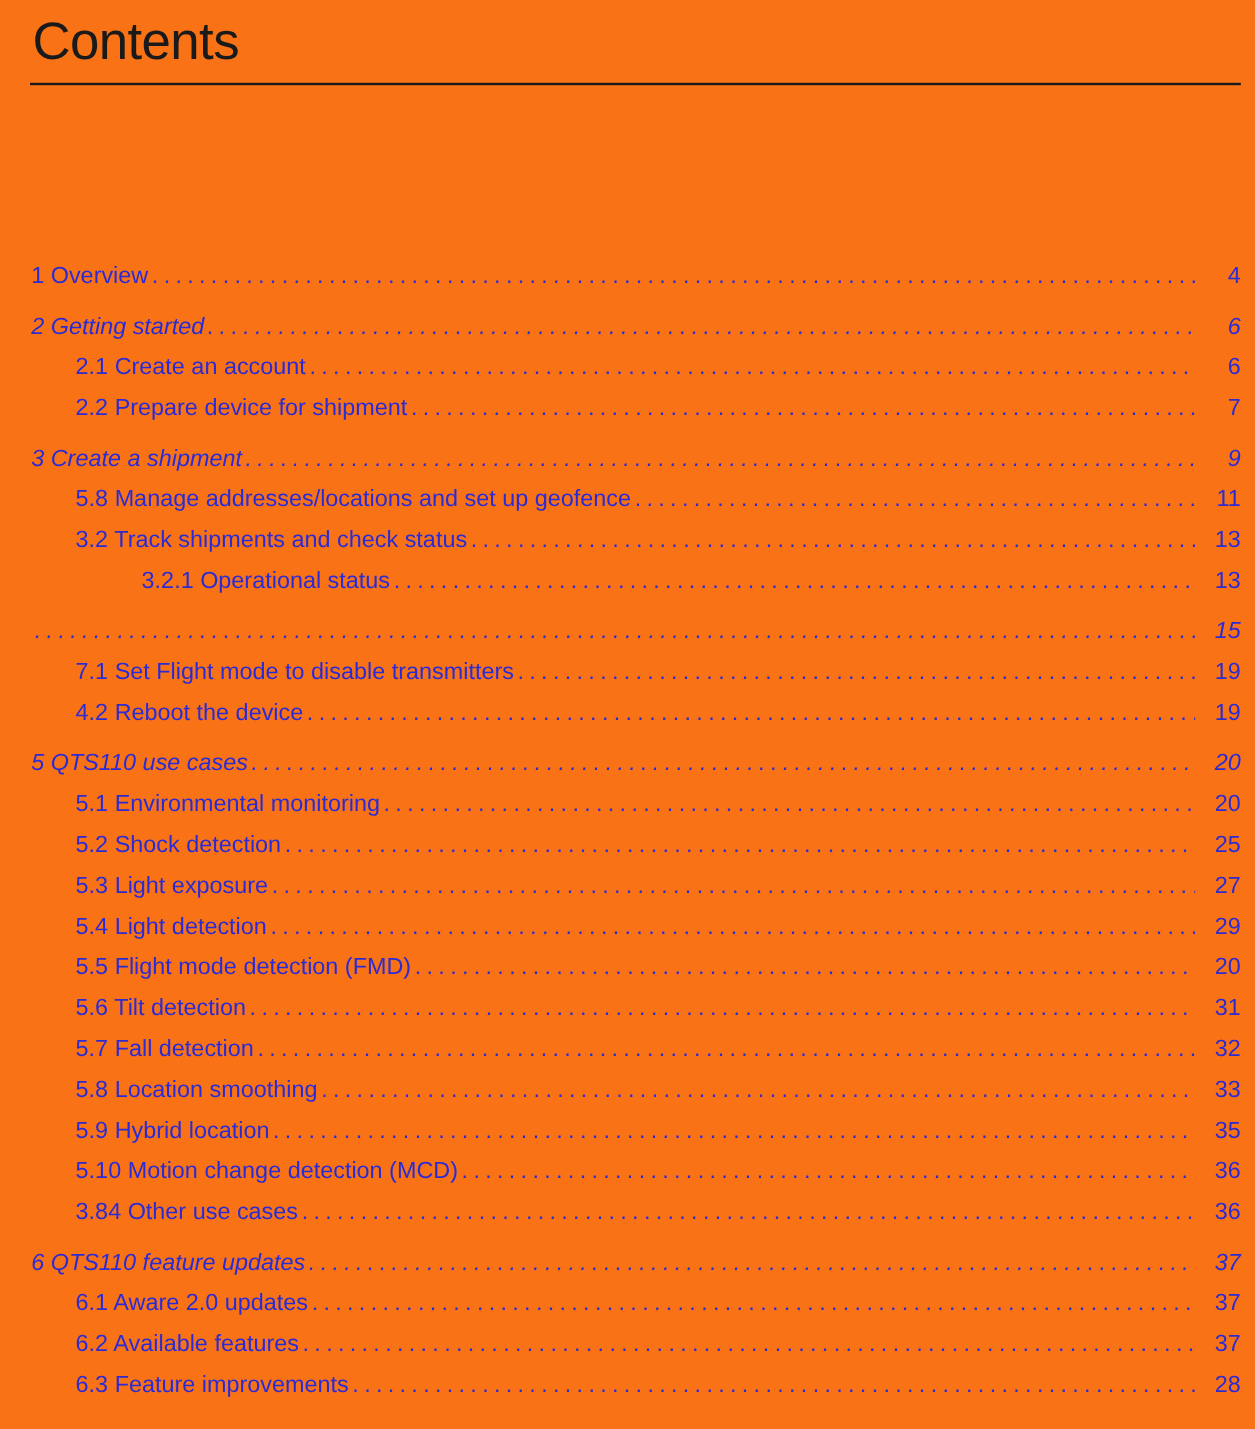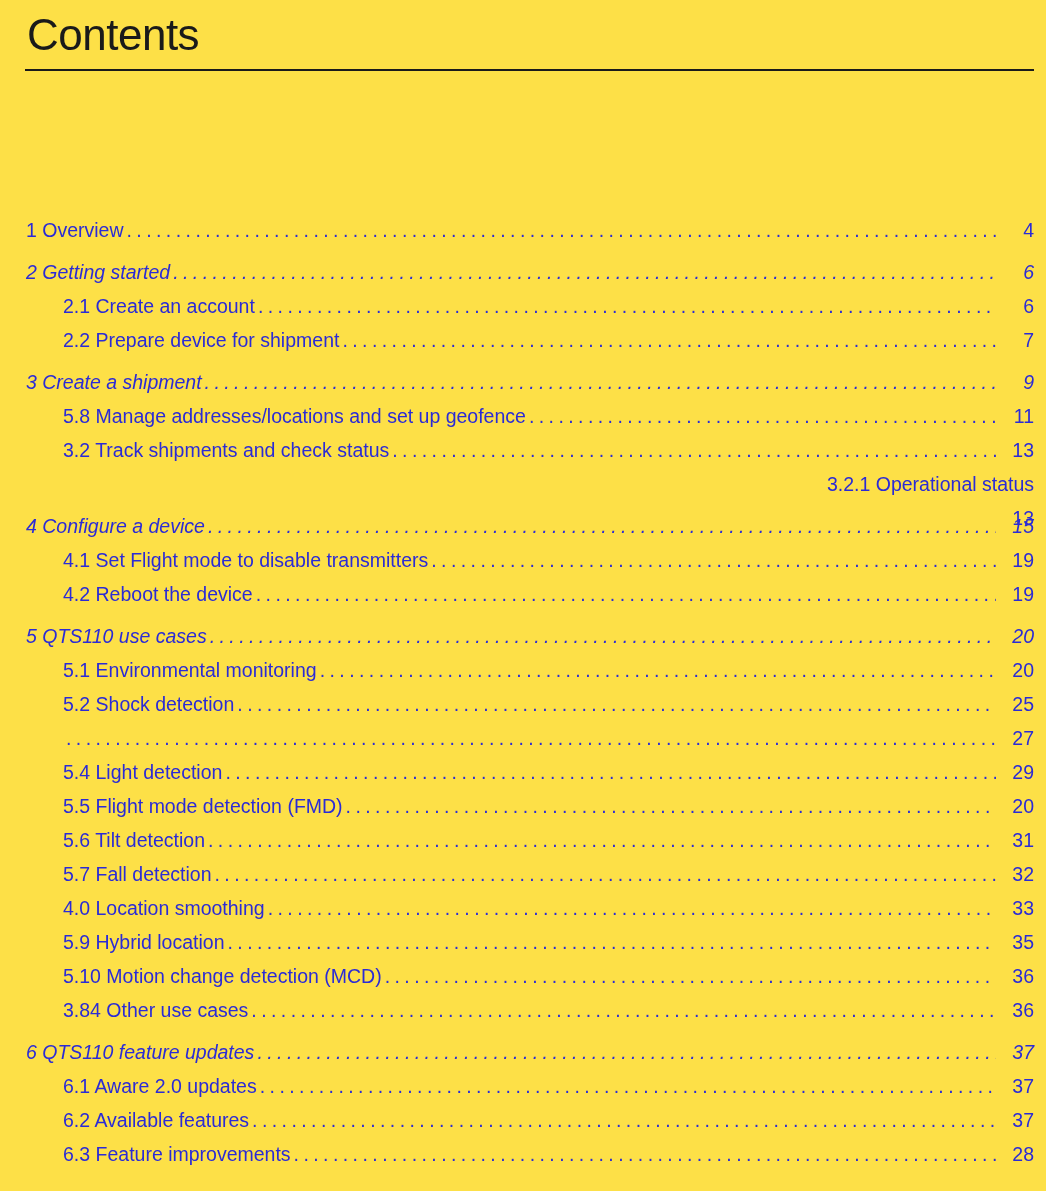--- a/index.html
+++ b/index.html
@@ -4,21 +4,21 @@
 <style>
   html, body {
     margin: 0;
     padding: 0;
     background: #ffffff;
   }
   .page {
     position: relative;
     width: 1046px;
     height: 1191px;
-    background: #fde047;
+    background: #f97316;
     font-family: "Liberation Sans", sans-serif;
     overflow: hidden;
     box-sizing: border-box;
   }
   .title {
     margin: 0;
     padding: 10px 0 0 27px;
     font-size: 44px;
     line-height: 50px;
     font-weight: 500;
@@ -40,21 +40,21 @@
     height: 34px;
     line-height: 34px;
     white-space: nowrap;
     cursor: pointer;
   }
   .row.lvl0:not(:first-child) {
     margin-top: 8px;
     font-style: italic;
   }
   .row.lvl1 { padding-left: 37px; }
-  .row.lvl2 { padding-left: 92px; flex-direction: column; }
+  .row.lvl2 { padding-left: 92px; }
   .lbl {
     font-size: 19.5px;
     flex: 0 0 auto;
   }
   .dots {
     flex: 1 1 auto;
     overflow: hidden;
     font-size: 19.5px;
     letter-spacing: -0.5px;
     margin-left: 3px;
@@ -119,27 +119,26 @@
       <span class="pg">13</span>
     </div>
 
     <div class="row lvl2">
       <span class="lbl">3.2.1 Operational status</span>
       <span class="dots">. . . . . . . . . . . . . . . . . . . . . . . . . . . . . . . . . . . . . . . . . . . . . . . . . . . . . . . . . . . . . . . . . . . . . . . . . . . . . . . . . . . . . . . . . . . . . . . . . . . . . . . . . . . . . . . . . . . . . . . . . . . . . . . . . . . . . . . . . . . . . . . . . . . . . . . . . . . . . . . . </span>
       <span class="pg">13</span>
     </div>
 
     <div class="row lvl0">
-      <span class="lbl">4 Configure a device</span>
       <span class="dots">. . . . . . . . . . . . . . . . . . . . . . . . . . . . . . . . . . . . . . . . . . . . . . . . . . . . . . . . . . . . . . . . . . . . . . . . . . . . . . . . . . . . . . . . . . . . . . . . . . . . . . . . . . . . . . . . . . . . . . . . . . . . . . . . . . . . . . . . . . . . . . . . . . . . . . . . . . . . . . . . </span>
       <span class="pg">15</span>
     </div>
 
     <div class="row lvl1">
-      <span class="lbl">4.1 Set Flight mode to disable transmitters</span>
+      <span class="lbl">7.1 Set Flight mode to disable transmitters</span>
       <span class="dots">. . . . . . . . . . . . . . . . . . . . . . . . . . . . . . . . . . . . . . . . . . . . . . . . . . . . . . . . . . . . . . . . . . . . . . . . . . . . . . . . . . . . . . . . . . . . . . . . . . . . . . . . . . . . . . . . . . . . . . . . . . . . . . . . . . . . . . . . . . . . . . . . . . . . . . . . . . . . . . . . </span>
       <span class="pg">19</span>
     </div>
 
     <div class="row lvl1">
       <span class="lbl">4.2 Reboot the device</span>
       <span class="dots">. . . . . . . . . . . . . . . . . . . . . . . . . . . . . . . . . . . . . . . . . . . . . . . . . . . . . . . . . . . . . . . . . . . . . . . . . . . . . . . . . . . . . . . . . . . . . . . . . . . . . . . . . . . . . . . . . . . . . . . . . . . . . . . . . . . . . . . . . . . . . . . . . . . . . . . . . . . . . . . . </span>
       <span class="pg">19</span>
     </div>
 
@@ -155,20 +154,21 @@
       <span class="pg">20</span>
     </div>
 
     <div class="row lvl1">
       <span class="lbl">5.2 Shock detection</span>
       <span class="dots">. . . . . . . . . . . . . . . . . . . . . . . . . . . . . . . . . . . . . . . . . . . . . . . . . . . . . . . . . . . . . . . . . . . . . . . . . . . . . . . . . . . . . . . . . . . . . . . . . . . . . . . . . . . . . . . . . . . . . . . . . . . . . . . . . . . . . . . . . . . . . . . . . . . . . . . . . . . . . . . . </span>
       <span class="pg">25</span>
     </div>
 
     <div class="row lvl1">
+      <span class="lbl">5.3 Light exposure</span>
       <span class="dots">. . . . . . . . . . . . . . . . . . . . . . . . . . . . . . . . . . . . . . . . . . . . . . . . . . . . . . . . . . . . . . . . . . . . . . . . . . . . . . . . . . . . . . . . . . . . . . . . . . . . . . . . . . . . . . . . . . . . . . . . . . . . . . . . . . . . . . . . . . . . . . . . . . . . . . . . . . . . . . . . </span>
       <span class="pg">27</span>
     </div>
 
     <div class="row lvl1">
       <span class="lbl">5.4 Light detection</span>
       <span class="dots">. . . . . . . . . . . . . . . . . . . . . . . . . . . . . . . . . . . . . . . . . . . . . . . . . . . . . . . . . . . . . . . . . . . . . . . . . . . . . . . . . . . . . . . . . . . . . . . . . . . . . . . . . . . . . . . . . . . . . . . . . . . . . . . . . . . . . . . . . . . . . . . . . . . . . . . . . . . . . . . . </span>
       <span class="pg">29</span>
     </div>
 
@@ -184,21 +184,21 @@
       <span class="pg">31</span>
     </div>
 
     <div class="row lvl1">
       <span class="lbl">5.7 Fall detection</span>
       <span class="dots">. . . . . . . . . . . . . . . . . . . . . . . . . . . . . . . . . . . . . . . . . . . . . . . . . . . . . . . . . . . . . . . . . . . . . . . . . . . . . . . . . . . . . . . . . . . . . . . . . . . . . . . . . . . . . . . . . . . . . . . . . . . . . . . . . . . . . . . . . . . . . . . . . . . . . . . . . . . . . . . . </span>
       <span class="pg">32</span>
     </div>
 
     <div class="row lvl1">
-      <span class="lbl">4.0 Location smoothing</span>
+      <span class="lbl">5.8 Location smoothing</span>
       <span class="dots">. . . . . . . . . . . . . . . . . . . . . . . . . . . . . . . . . . . . . . . . . . . . . . . . . . . . . . . . . . . . . . . . . . . . . . . . . . . . . . . . . . . . . . . . . . . . . . . . . . . . . . . . . . . . . . . . . . . . . . . . . . . . . . . . . . . . . . . . . . . . . . . . . . . . . . . . . . . . . . . . </span>
       <span class="pg">33</span>
     </div>
 
     <div class="row lvl1">
       <span class="lbl">5.9 Hybrid location</span>
       <span class="dots">. . . . . . . . . . . . . . . . . . . . . . . . . . . . . . . . . . . . . . . . . . . . . . . . . . . . . . . . . . . . . . . . . . . . . . . . . . . . . . . . . . . . . . . . . . . . . . . . . . . . . . . . . . . . . . . . . . . . . . . . . . . . . . . . . . . . . . . . . . . . . . . . . . . . . . . . . . . . . . . . </span>
       <span class="pg">35</span>
     </div>
 

